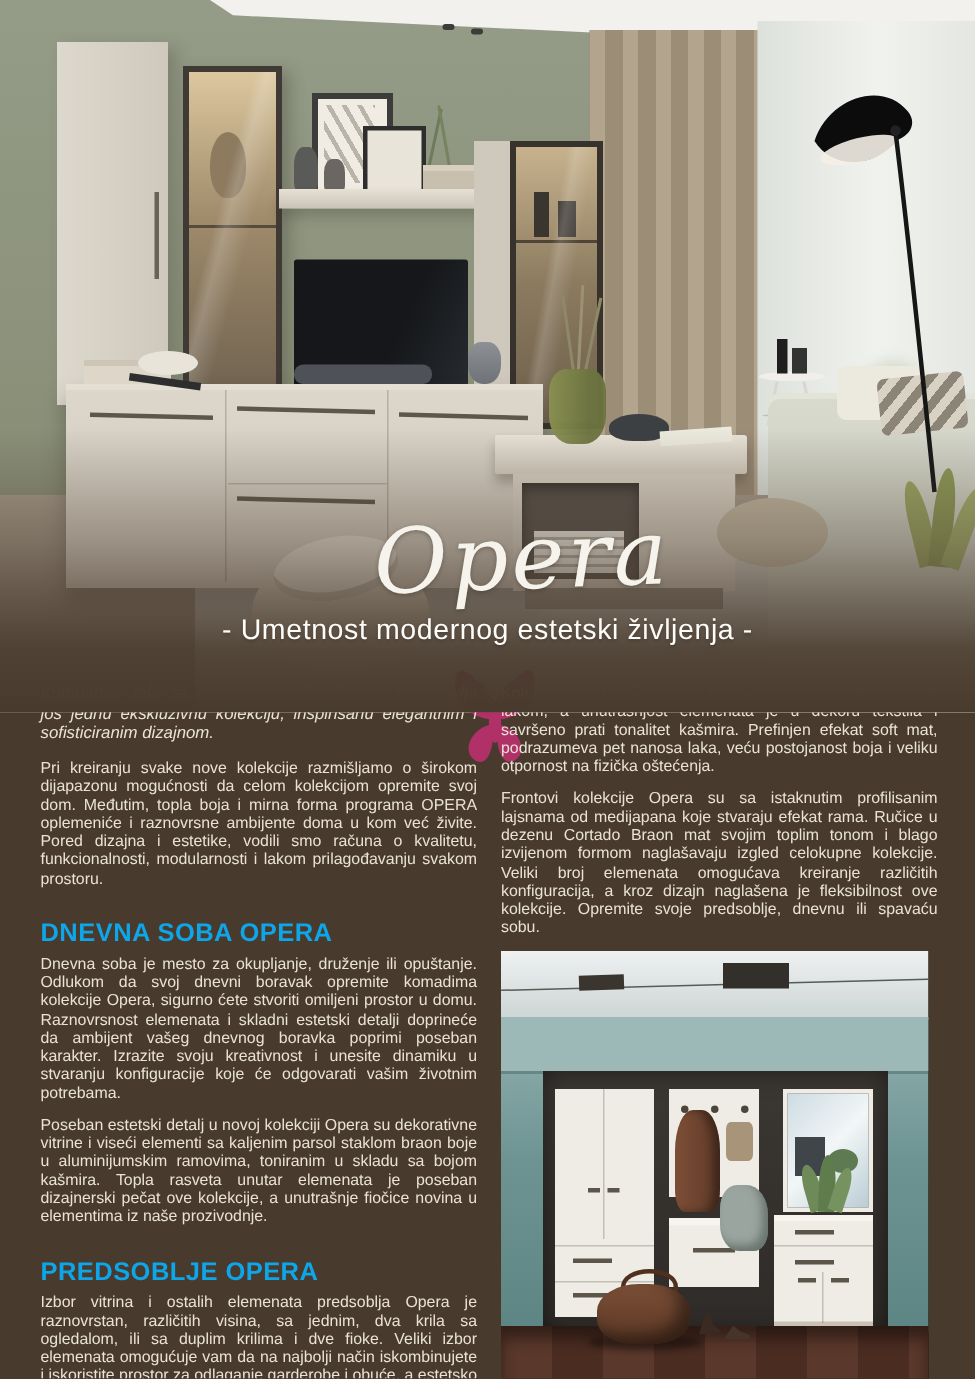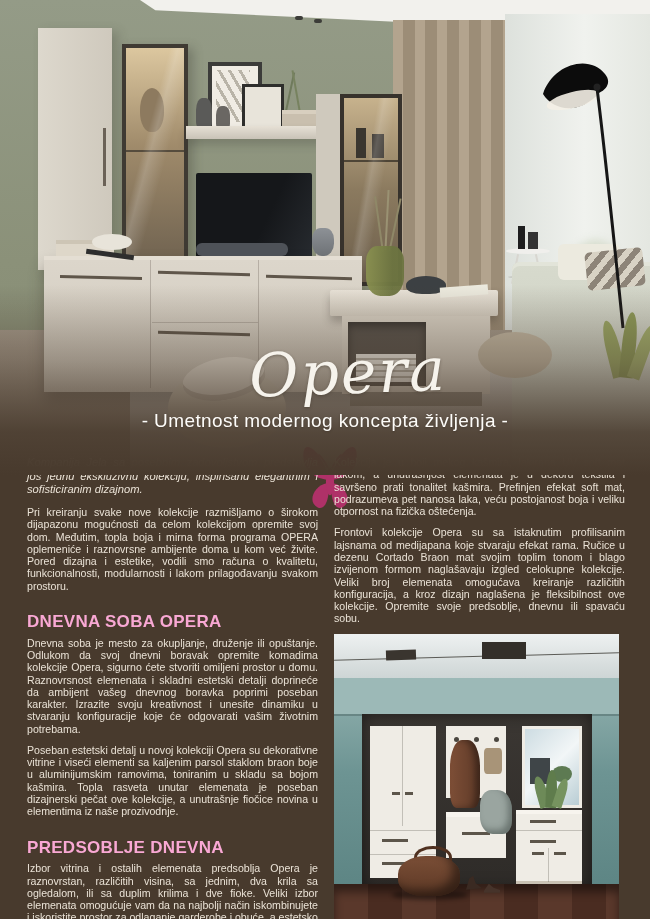--- a/index.html
+++ b/index.html
@@ -16,21 +16,21 @@
          color:#f6f3ec;padding-left:46px;letter-spacing:2px;transform:rotate(-2deg);
          text-shadow:0 1px 3px rgba(60,50,40,.45);}
   .tagline{margin-top:2px;font-size:19px;color:#fdfcf9;letter-spacing:.4px;text-shadow:0 1px 2px rgba(60,50,40,.5);}
   
   .butterfly{position:absolute;left:296px;top:436px;z-index:20;opacity:.95;}
   
   .columns{position:absolute;left:27px;top:456px;width:598px;display:flex;gap:16px;z-index:30;}
   .col{width:291px;font-size:10.6px;line-height:1.16;text-align:justify;}
   .col p{margin:0 0 9px 0;}
   .col p.lead{font-style:italic;font-size:11.2px;line-height:1.22;}
-  .col h2{margin:20px 0 5px 0;font-size:17px;font-weight:700;color:#f9a8d4;letter-spacing:.3px;
+  .col h2{margin:20px 0 5px 0;font-size:17px;font-weight:700;color:#0ea5e9;letter-spacing:.3px;
           font-family:"Liberation Sans",sans-serif;}
   
   .hallway{position:relative;width:285px;height:297px;margin-top:5px;overflow:hidden;background:#2e2b28;
            box-shadow:inset 0 0 28px rgba(0,0,0,.35);}
 </style>
 </head>
 <body>
 
 <div class="page">
 
@@ -121,21 +121,21 @@
     <svg class="s" style="left:535px;top:60px;" width="115" height="290" viewBox="0 0 115 290">
       <path d="M8 34 C 18 4, 54 -6, 70 14 C 76 21, 73 29, 64 33 C 46 54, 19 52, 8 34 Z" fill="#0c0c0c"></path>
       <ellipse cx="38" cy="40" rx="27" ry="8" fill="#f4f0e6" opacity="0.9" transform="rotate(-14 38 40)"></ellipse>
       <path d="M62 28 C 66 60, 76 150, 88 268" stroke="#161616" stroke-width="3" fill="none"></path>
       <circle cx="62" cy="27" r="3.5" fill="#222"></circle>
     </svg>
   </div>
 
   <div class="titleblock">
     <div class="opera">Opera</div>
-    <div class="tagline">- Umetnost modernog koncepta življenja -</div>
+    <div class="tagline">- Umetnost modernog estetski življenja -</div>
   </div>
 
   <svg class="butterfly" width="68" height="90" viewBox="0 0 100 130">
     <g fill="#b5316c">
       <path d="M46 52 C 32 14, 8 2, 11 32 C 13 52, 31 62, 46 63 Z"></path>
       <path d="M54 52 C 68 14, 92 2, 89 32 C 87 52, 69 62, 54 63 Z"></path>
       <path d="M46 68 C 26 72, 16 96, 32 104 C 44 109, 49 88, 48 74 Z"></path>
       <path d="M54 68 C 74 72, 84 96, 68 104 C 56 109, 51 88, 52 74 Z"></path>
       <ellipse cx="50" cy="66" rx="6" ry="20"></ellipse>
       <path d="M47 46 C 42 36, 38 30, 33 26" stroke="#b5316c" stroke-width="2.5" fill="none"></path>
@@ -146,21 +146,21 @@
   <div class="columns">
 
     <div class="col">
       <p class="lead">Kompanija Jela sa posebnim zadovoljstvom predstavlja još jednu ekskluzivnu kolekciju, inspirisanu elegantnim i sofisticiranim dizajnom.</p>
       <p>Pri kreiranju svake nove kolekcije razmišljamo o širokom dijapazonu mogućnosti da celom kolekcijom opremite svoj dom. Međutim, topla boja i mirna forma programa OPERA oplemeniće i raznovrsne ambijente doma u kom već živite. Pored dizajna i estetike, vodili smo računa o kvalitetu, funkcionalnosti, modularnosti i lakom prilagođavanju svakom prostoru.</p>
 
       <h2>DNEVNA SOBA OPERA</h2>
       <p>Dnevna soba je mesto za okupljanje, druženje ili opuštanje. Odlukom da svoj dnevni boravak opremite komadima kolekcije Opera, sigurno ćete stvoriti omiljeni prostor u domu. Raznovrsnost elemenata i skladni estetski detalji doprineće da ambijent vašeg dnevnog boravka poprimi poseban karakter. Izrazite svoju kreativnost i unesite dinamiku u stvaranju konfiguracije koje će odgovarati vašim životnim potrebama.</p>
       <p>Poseban estetski detalj u novoj kolekciji Opera su dekorativne vitrine i viseći elementi sa kaljenim parsol staklom braon boje u aluminijumskim ramovima, toniranim u skladu sa bojom kašmira. Topla rasveta unutar elemenata je poseban dizajnerski pečat ove kolekcije, a unutrašnje fiočice novina u elementima iz naše prozivodnje.</p>
 
-      <h2>PREDSOBLJE DNEVNA</h2>
+      <h2>PREDSOBLJE OPERA</h2>
       <p>Izbor vitrina i ostalih elemenata predsoblja Opera je raznovrstan, različitih visina, sa jednim, dva krila sa ogledalom, ili sa duplim krilima i dve fioke. Veliki izbor elemenata omogućuje vam da na najbolji način iskombinujete i iskoristite prostor za odlaganje garderobe i obuće, a estetsko rešenje kolekcije Opera čini savršen i efektan ulaz u vaš dom.</p>
     </div>
 
     <div class="col">
       <p>Kolekcija je u boji mekog kašmira, lakirana UV soft mat lakom, a unutrašnjost elemenata je u dekoru tekstila i savršeno prati tonalitet kašmira. Prefinjen efekat soft mat, podrazumeva pet nanosa laka, veću postojanost boja i veliku otpornost na fizička oštećenja.</p>
       <p>Frontovi kolekcije Opera su sa istaknutim profilisanim lajsnama od medijapana koje stvaraju efekat rama. Ručice u dezenu Cortado Braon mat svojim toplim tonom i blago izvijenom formom naglašavaju izgled celokupne kolekcije. Veliki broj elemenata omogućava kreiranje različitih konfiguracija, a kroz dizajn naglašena je fleksibilnost ove kolekcije. Opremite svoje predsoblje, dnevnu ili spavaću sobu.</p>
 
       <div class="hallway">
         <div class="s" style="left:0;top:0;width:285px;height:46px;background:linear-gradient(180deg,#eef1f1,#ccd4d4);"></div>
         <div class="s" style="left:0;top:22px;width:285px;height:1px;background:#5a5a55;transform:rotate(-1.5deg);"></div>

